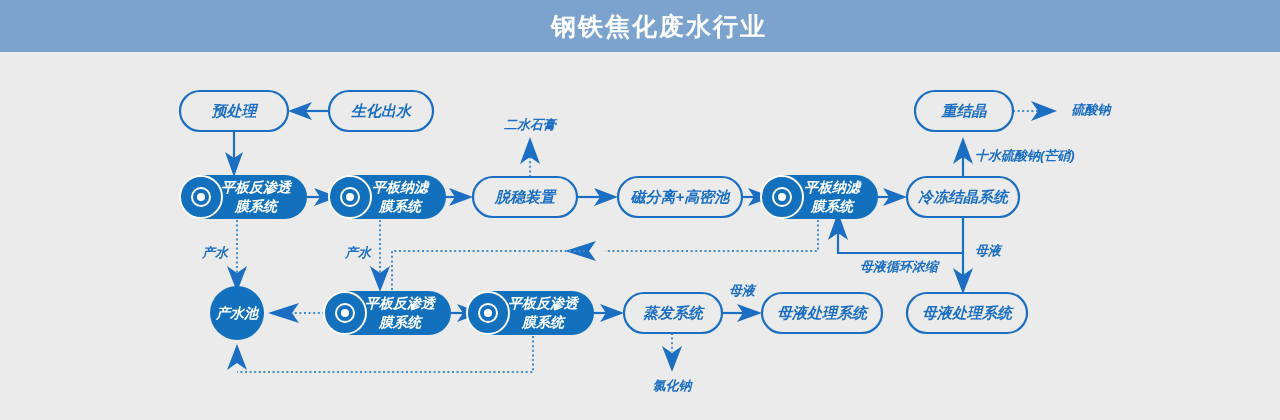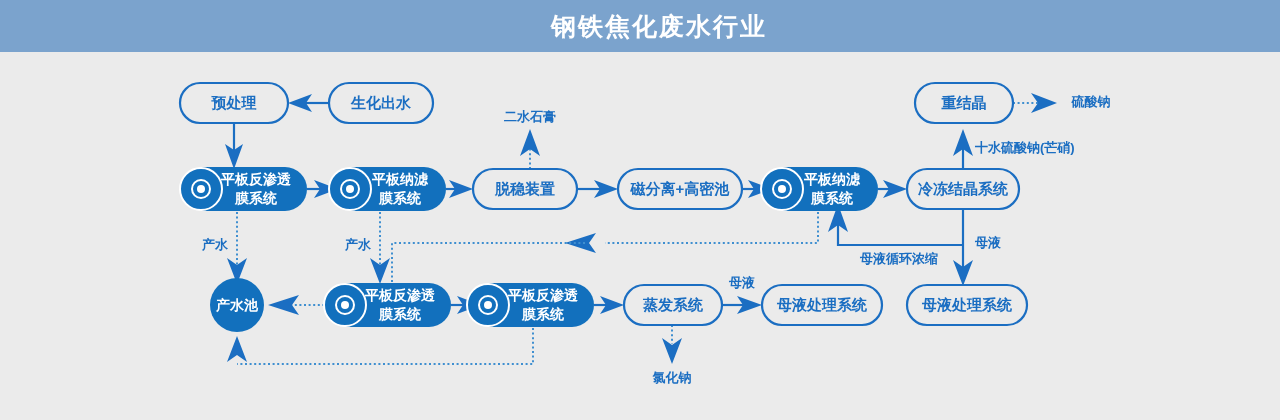--- a/index.html
+++ b/index.html
@@ -33,23 +33,24 @@
   .header-title {
     color: #ffffff;
     font-size: 25px;
     font-weight: bold;
     letter-spacing: 2px;
     line-height: 1;
     margin-left: 38px;
   }
   .canvas-wrap {
     position: absolute;
-    left: 0; top: 44px;
+    left: 0; top: 52px;
     width: 1280px;
     height: 348px;
+    font-style: italic;
   }
   svg.flow {
     display: block;
     width: 1280px;
     height: 368px;
   }
   .node-text {
     font-family: "Liberation Sans", "DejaVu Sans", sans-serif;
     font-weight: bold;
     text-anchor: middle;

